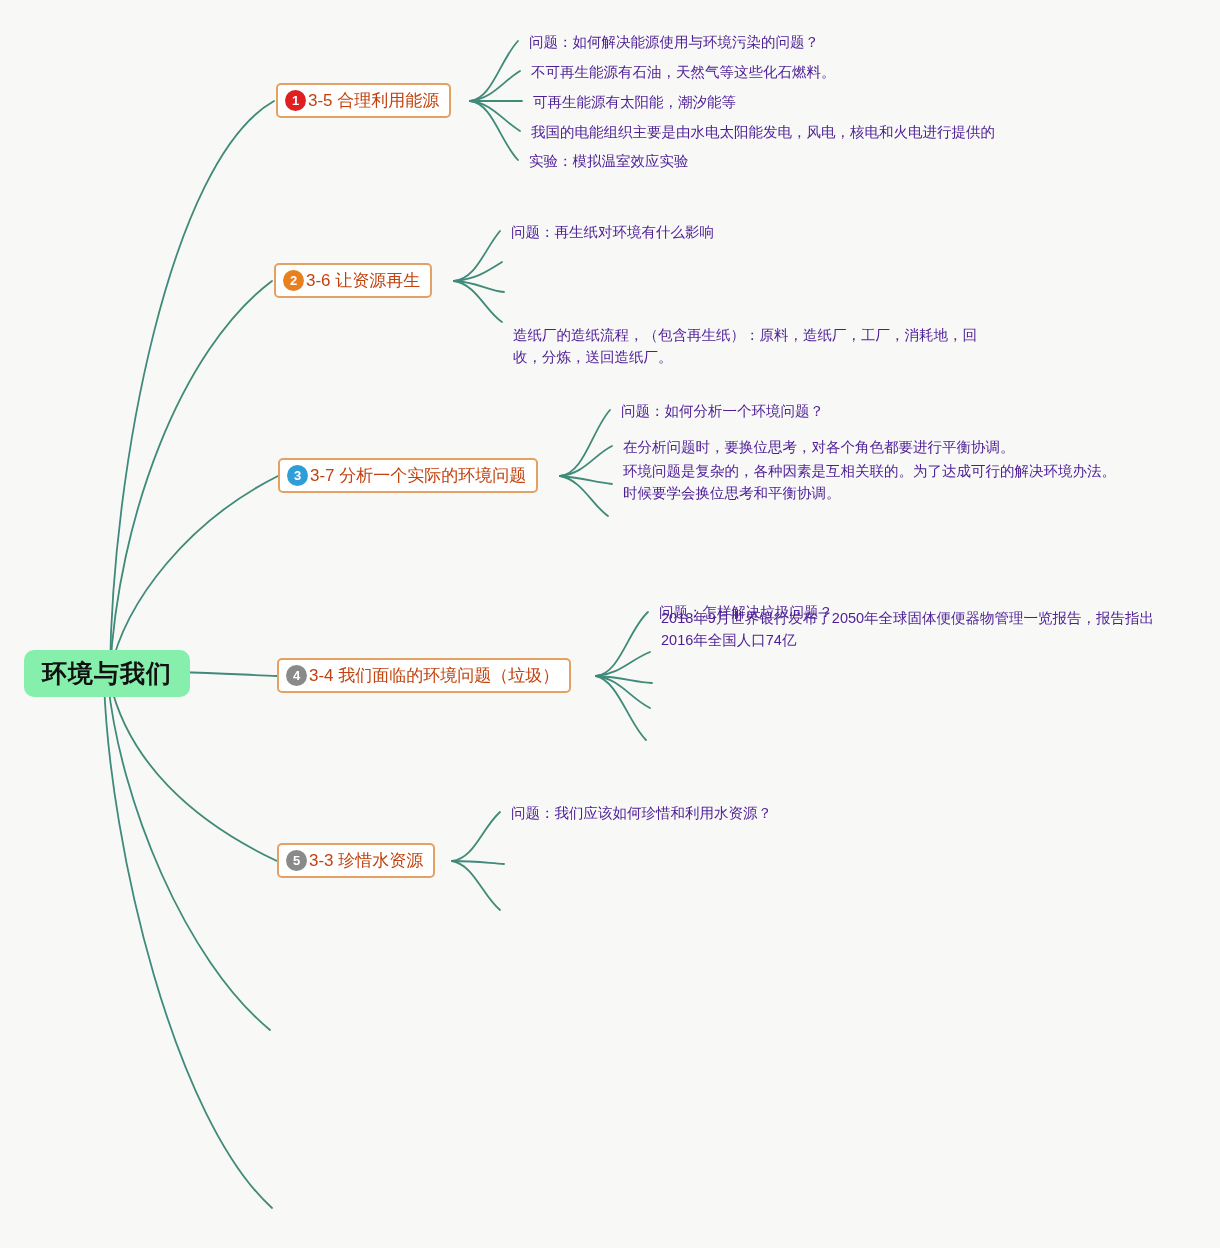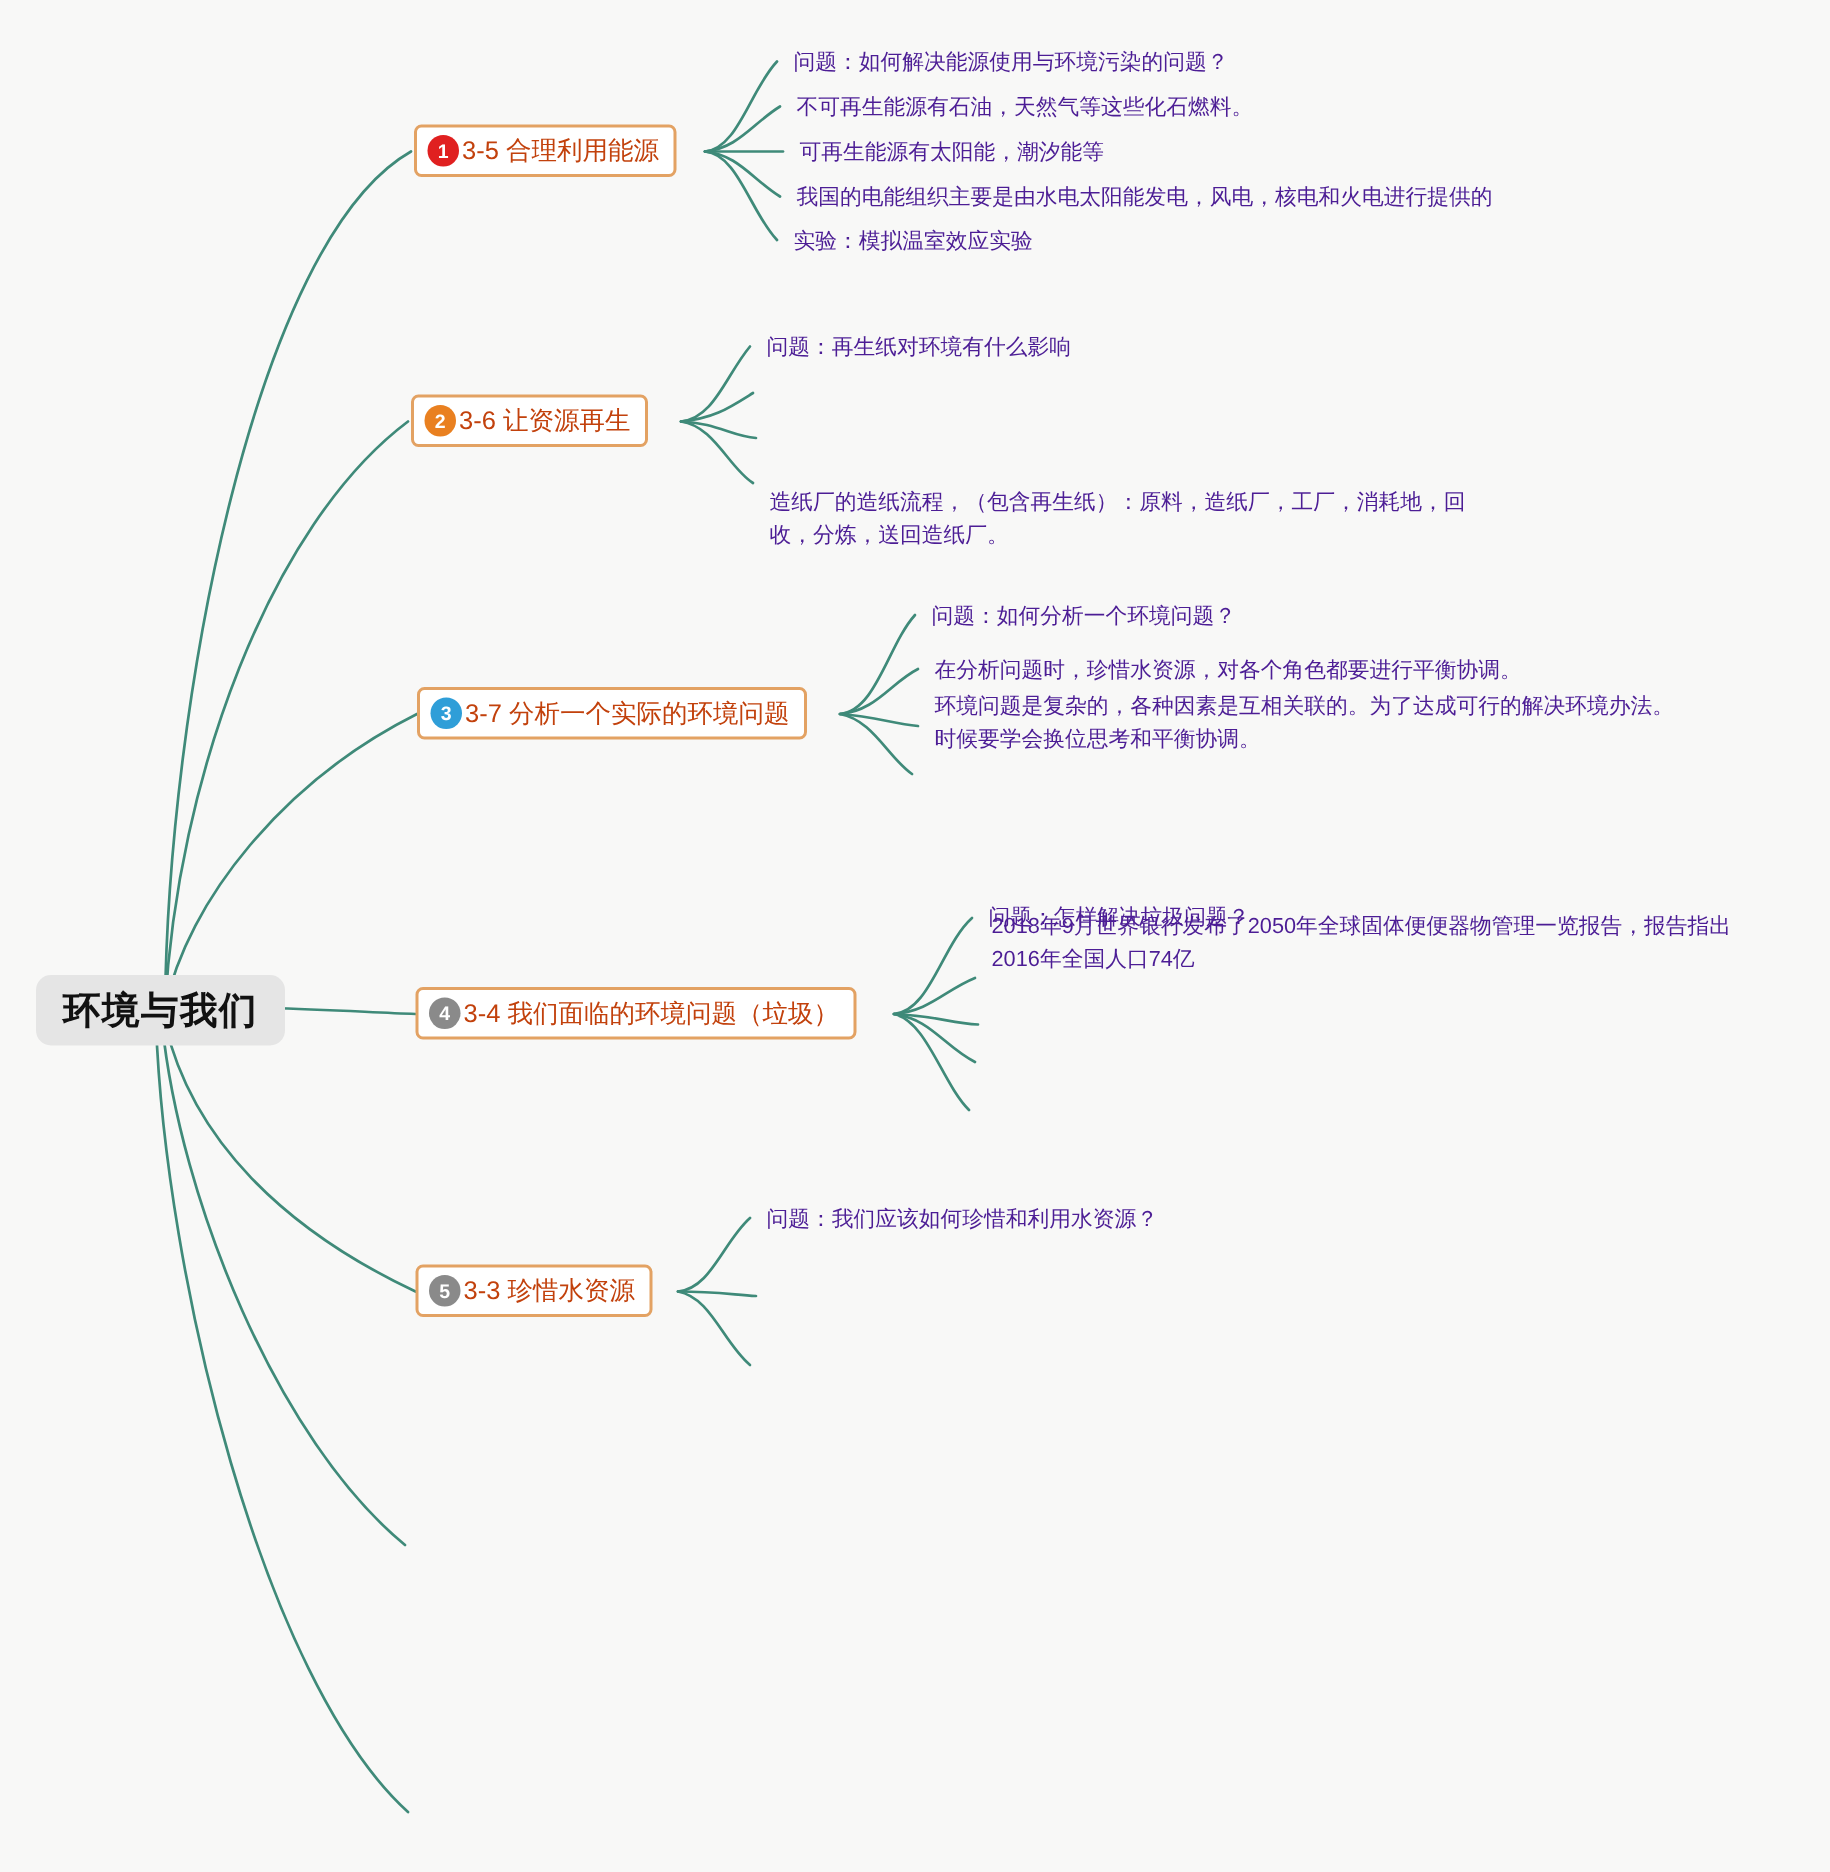--- a/index.html
+++ b/index.html
@@ -135,21 +135,21 @@
       <path d="M 596 676 C 622 677 634 682 652 683"></path>
       <path d="M 596 676 C 620 679 630 698 650 708"></path>
       <path d="M 596 676 C 618 681 628 722 646 740"></path>
 
       <path d="M 452 861 C 474 859 482 828 500 812"></path>
       <path d="M 452 861 C 476 861 488 863 504 864"></path>
       <path d="M 452 861 C 474 865 482 895 500 910"></path>
     </g>
   </svg>
 
-  <div class="root-node" style="left: 24px; top: 650px; background: #e5e5e5;">
+  <div class="root-node" style="left: 24px; top: 650px; background: #86efac;">
     <span class="root-label">环境与我们</span>
   </div>
 
   <div class="branch-node" style="left: 276px; top: 83px; border-color: rgb(227, 162, 99);">
     <span class="badge" style="background:#e02020;">1</span>
     <span class="branch-label">3-5 合理利用能源</span>
   </div>
   <div class="leaf nowrap" style="left:529px; top:31px;">问题：如何解决能源使用与环境污染的问题？</div>
   <div class="leaf nowrap" style="left:531px; top:61px;">不可再生能源有石油，天然气等这些化石燃料。</div>
   <div class="leaf nowrap" style="left:533px; top:91px;">可再生能源有太阳能，潮汐能等</div>
@@ -161,21 +161,21 @@
     <span class="branch-label">3-6 让资源再生</span>
   </div>
   <div class="leaf nowrap" style="left:511px; top:221px;">问题：再生纸对环境有什么影响</div>
   <div class="leaf wrap" style="left:513px; top:312px; width:492px;">造纸厂的造纸流程，（包含再生纸）：原料，造纸厂，工厂，消耗地，回收，分炼，送回造纸厂。</div>
 
   <div class="branch-node" style="left: 278px; top: 458px; border-color: rgb(227, 162, 99);">
     <span class="badge" style="background:#2f9ed8;">3</span>
     <span class="branch-label">3-7 分析一个实际的环境问题</span>
   </div>
   <div class="leaf nowrap" style="left:621px; top:400px;">问题：如何分析一个环境问题？</div>
-  <div class="leaf nowrap" style="left:623px; top:436px;">在分析问题时，珍惜水资源，对各个角色都要进行平衡协调。</div>
+  <div class="leaf nowrap" style="left:623px; top:436px;">在分析问题时，要换位思考，对各个角色都要进行平衡协调。</div>
   <div class="leaf wrap" style="left:623px; top:448px; width:504px;">环境问题是复杂的，各种因素是互相关联的。为了达成可行的解决环境办法。时候要学会换位思考和平衡协调。</div>
 
   <div class="branch-node" style="left: 277px; top: 658px; border-color: rgb(227, 162, 99);">
     <span class="badge" style="background:#8a8a8a;">4</span>
     <span class="branch-label">3-4 我们面临的环境问题（垃圾）</span>
   </div>
   <div class="leaf nowrap" style="left:659px; top:601px;">问题：怎样解决垃圾问题？</div>
   <div class="leaf wrap" style="left:661px; top:595px; width:508px;">2018年9月世界银行发布了2050年全球固体便便器物管理一览报告，报告指出2016年全国人口74亿</div>
 
   <div class="branch-node" style="left: 277px; top: 843px; border-color: rgb(227, 162, 99);">

